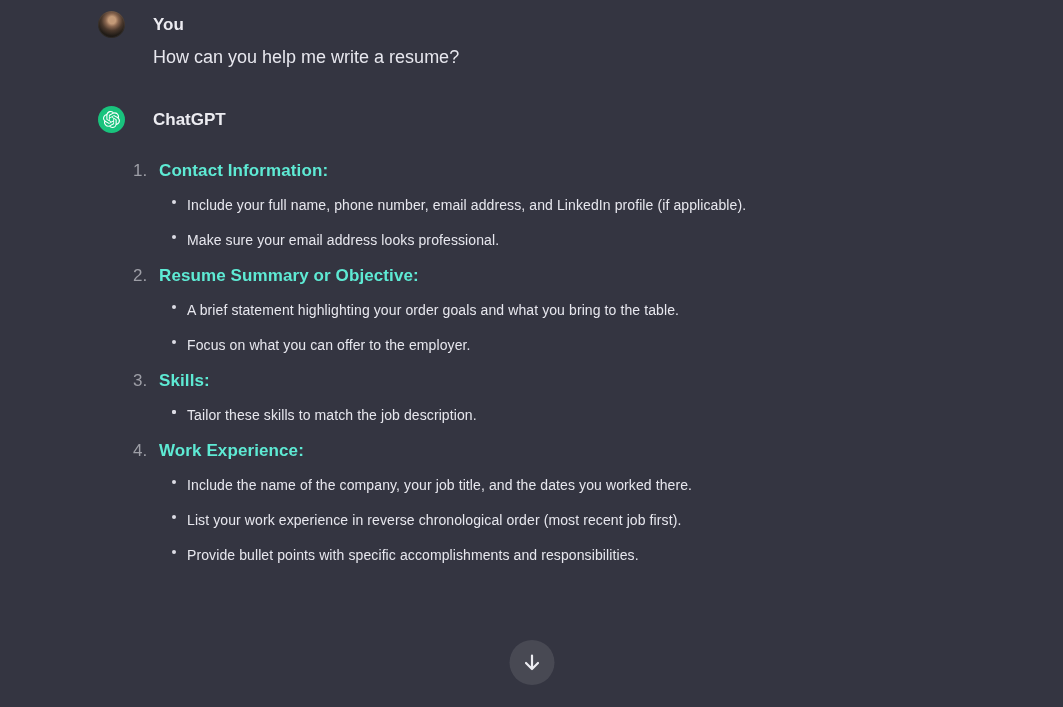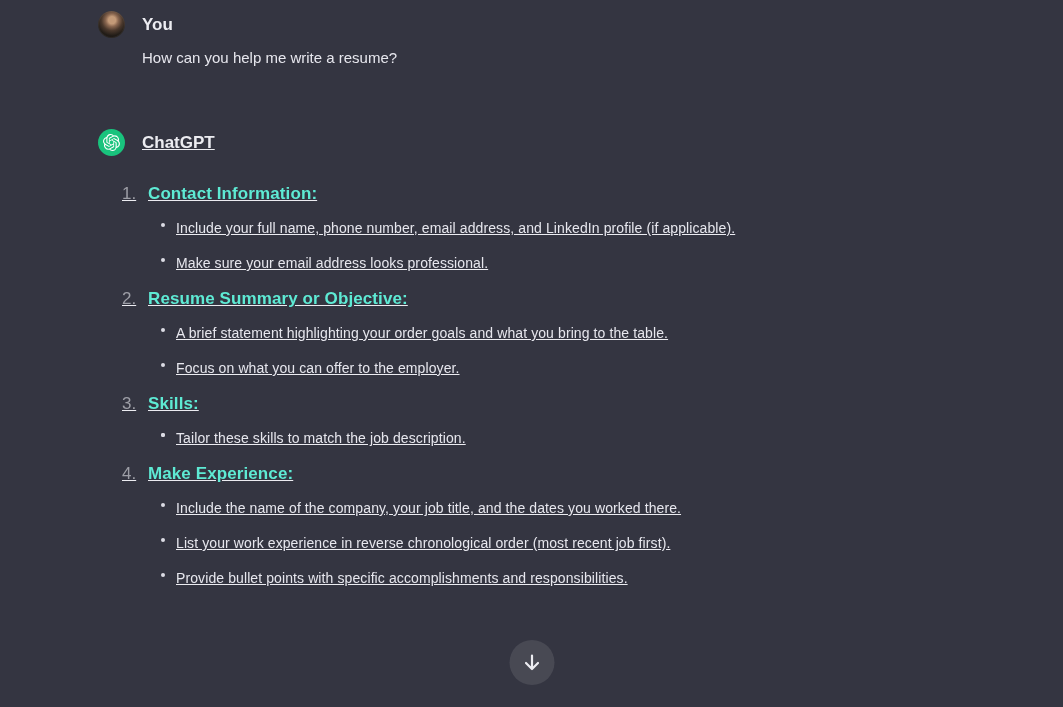--- a/index.html
+++ b/index.html
@@ -12,21 +12,21 @@
     font-family: "Liberation Sans", "DejaVu Sans", sans-serif;
     overflow: hidden;
     position: relative;
   }
   .chat {
     padding: 11px 0 0 98px;
     width: 900px;
   }
   .message {
     display: flex;
-    gap: 17px;
+    gap: 28px;
     align-items: flex-start;
   }
   .avatar {
     width: 27px;
     height: 27px;
     border-radius: 50%;
     flex: none;
     overflow: hidden;
   }
   .user-avatar {
@@ -43,25 +43,25 @@
   .bot-avatar svg { width: 17px; height: 17px; fill: #ffffff; }
   .content { min-width: 0; flex: 1; }
   .author {
     font-size: 17px;
     font-weight: 700;
     line-height: 27px;
     color: #ECECF1;
   }
   .user-text {
     margin-top: 7px;
-    font-size: 15px;
+    font-size: 18px;
     line-height: 25px;
     color: #E7E7EE;
   }
-  .assistant { margin-top: 59px; text-decoration: underline; }
+  .assistant { margin-top: 36px; }
   .intro {
     margin: 5px 0 0 0;
     font-size: 17px;
     line-height: 35px;
     max-width: 835px;
     color: #E7E7EE;
     letter-spacing: 0.1px;
   }
   ol.sections {
     list-style: none;
@@ -187,21 +187,21 @@
     <ul class="bullets">
   <li class="bullet"><span class="dot"></span></li>
 
   <li class="bullet"><span class="dot"></span><span class="btxt">Tailor these skills to match the job description.</span></li>
 </ul>
   </li>
 
   <li class="section">
     <div class="heading">
       <span class="num">4.</span>
-      <span class="title">Make Experience:</span>
+      <span class="title">Work Experience:</span>
     </div>
     <ul class="bullets">
   <li class="bullet"><span class="dot"></span><span class="btxt">Include the name of the company, your job title, and the dates you worked there.</span></li>
 
   <li class="bullet"><span class="dot"></span><span class="btxt">List your work experience in reverse chronological order (most recent job first).</span></li>
 
   <li class="bullet"><span class="dot"></span><span class="btxt">Provide bullet points with specific accomplishments and responsibilities.</span></li>
 </ul>
   </li>
 </ol>

